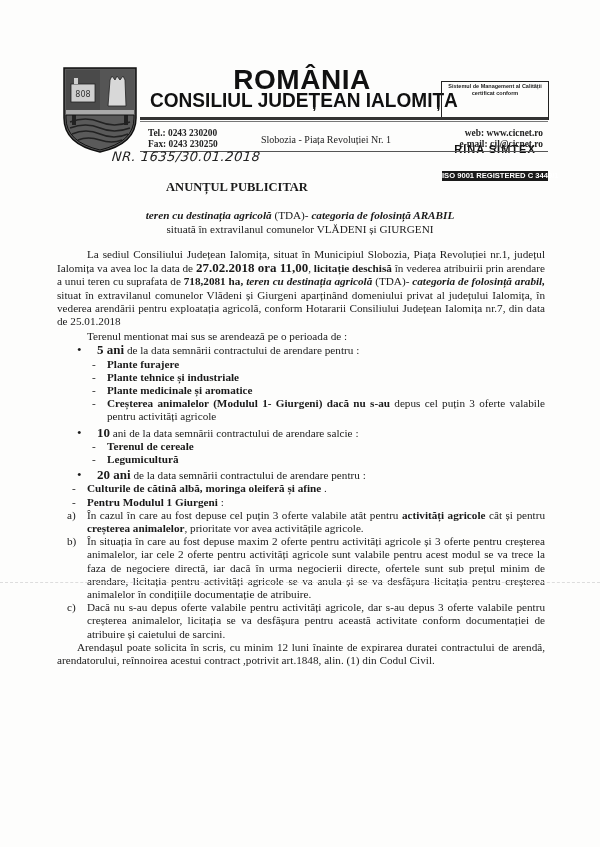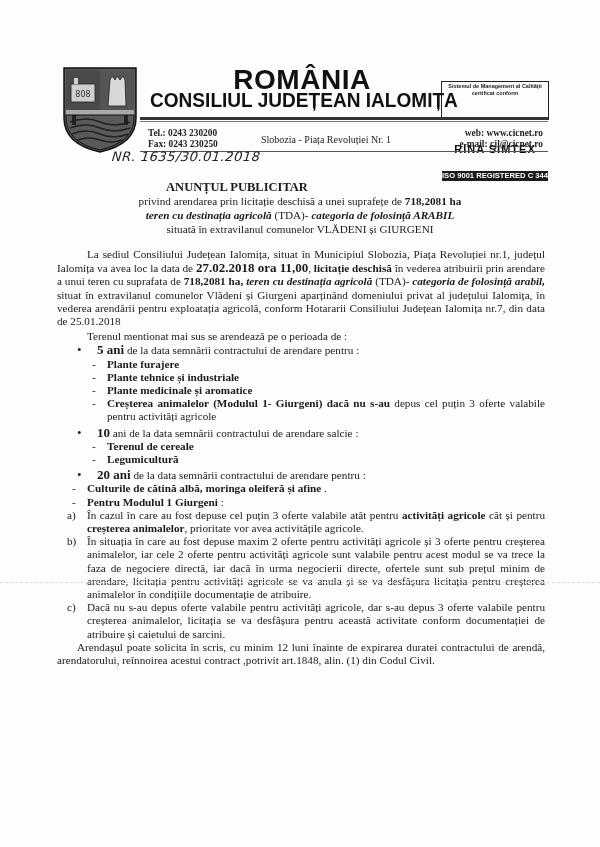--- a/index.html
+++ b/index.html
@@ -99,21 +99,20 @@
   <div class="contact c-mid">Slobozia - Piața Revoluției Nr. 1</div>
   <div class="contact c-right">
     <div>web: www.cicnet.ro</div>
     <div>e-mail: cjl@cicnet.ro</div>
   </div>
   <div class="rule3"></div>
 
   <div class="regno">NR. 1635/30.01.2018</div>
 
   <div class="doc-title">ANUNȚUL PUBLICITAR</div>
-  <div class="subline s1"><span>privind arendarea prin licitație deschisă a unei suprafețe de </span><b>718,2081 ha</b></div>
   <div class="subline s2"><i class="bi">teren cu destinația agricolă</i><span> (TDA)- </span><i class="bi">categoria de folosință ARABIL</i></div>
   <div class="subline s3">situată în extravilanul comunelor  VLĂDENI și  GIURGENI</div>
 
   <div class="body">
     <p class="para indent"><span>La sediul Consiliului Județean Ialomița, situat în Municipiul Slobozia, Piața Revoluției nr.1, județul Ialomița va avea loc la data de </span><b class="big">27.02.2018 ora 11,00</b><span>, </span><b>licitație deschisă</b><span> în vederea atribuirii prin arendare a unui teren cu suprafata de  </span><b>718,2081 ha,</b><span> </span><i class="bi">teren cu destinația agricolă</i><span> (TDA)- </span><i class="bi">categoria de folosință arabil,</i><span> situat în extravilanul comunelor   Vlădeni și Giurgeni  aparținând domeniului privat al județului Ialomița, în vederea arendării pentru exploatația agricolă, conform Hotararii Consiliului Județean Ialomița   nr.7, din data de 25.01.2018</span></p>
 
     <p class="para indent" style="margin-top:2px">Terenul mentionat mai sus se arendează pe o perioada de :</p>
 
     <ul class="list">
       <li class="bullet"><b class="big">5 ani</b><span>  de la data semnării contractului de arendare pentru :</span></li>

